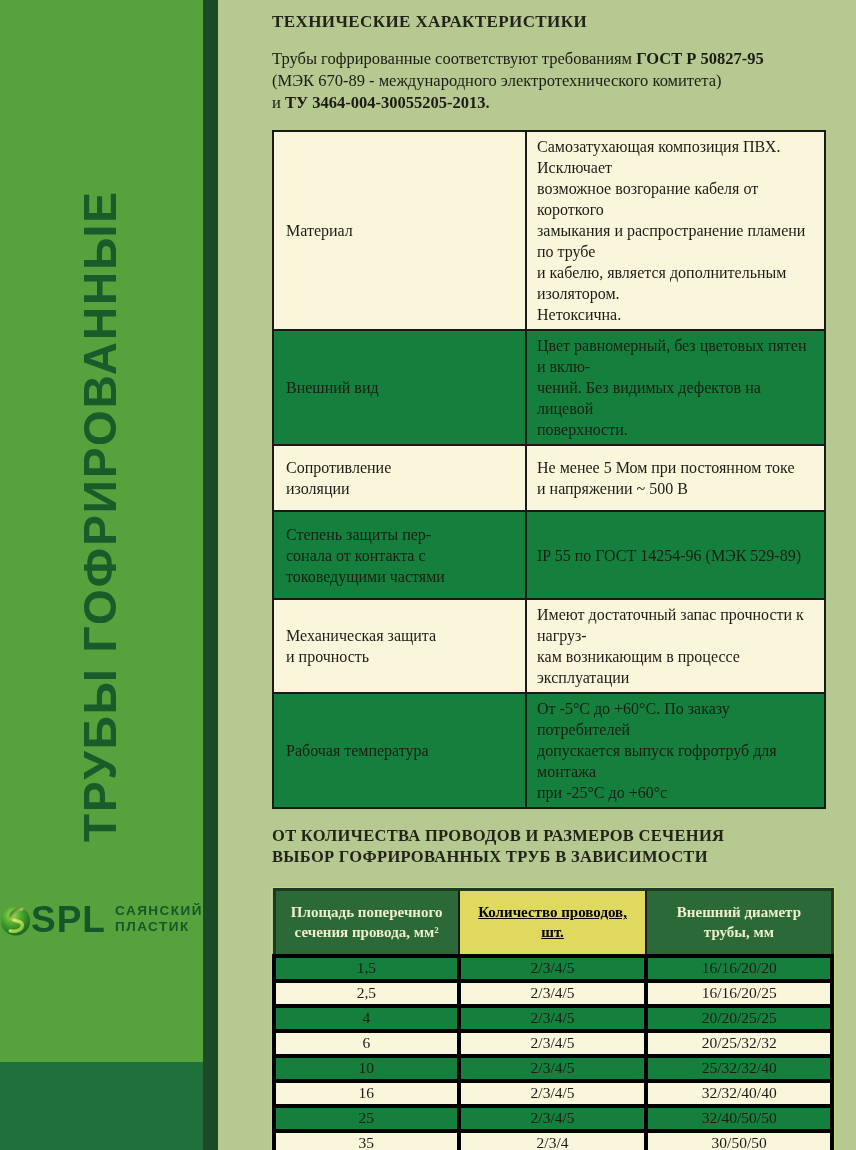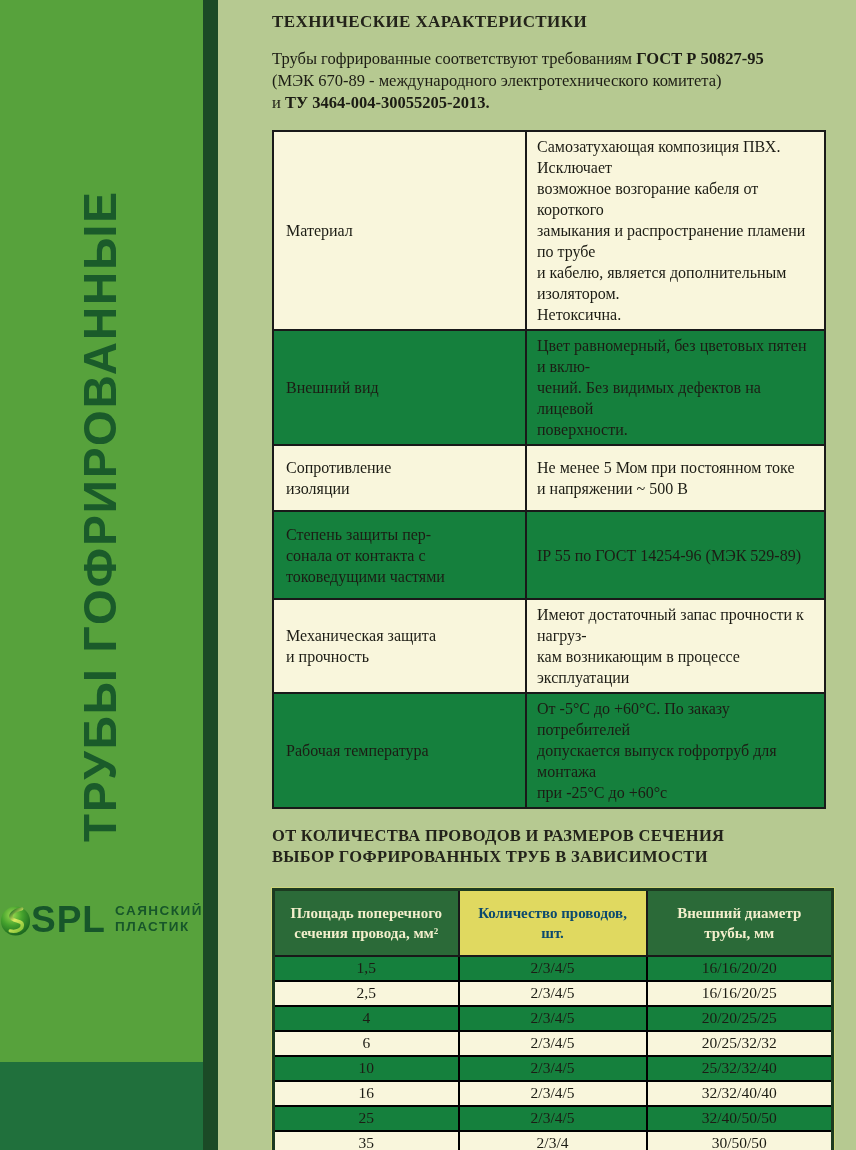--- a/index.html
+++ b/index.html
@@ -77,23 +77,23 @@
   .t2 {
     margin-top:21px; width:562px; border-collapse:collapse;
     border:3px solid #1c3a20; outline:1px solid #cdd57c;
   }
   .t2 th {
     border:2px solid #191919; height:66px; box-sizing:border-box;
     font-size:15px; font-weight:bold; line-height:20px;
     white-space:pre-line; vertical-align:middle;
   }
   .t2 th.dk { background:#2b6a38; color:#f2eecb; }
-  .t2 th.yl { background:#e0d960; color:#0c4a6e; }
+  .t2 th.yl { background:#e0d960; color:#000000;text-decoration:underline; }
   .t2 td {
-    border:2px solid #000000; height:25px; box-sizing:border-box;
+    border:4px solid #000000; height:25px; box-sizing:border-box;
     font-size:15.5px; text-align:center; vertical-align:middle;
   }
   .t2 col.c1 { width:186px; } .t2 col.c2 { width:189px; } .t2 col.c3 { width:187px; }
 </style>
 </head>
 <body>
 
 <aside class="sidebar">
   <div class="vertical-title">ТРУБЫ ГОФРИРОВАННЫЕ</div>
 

